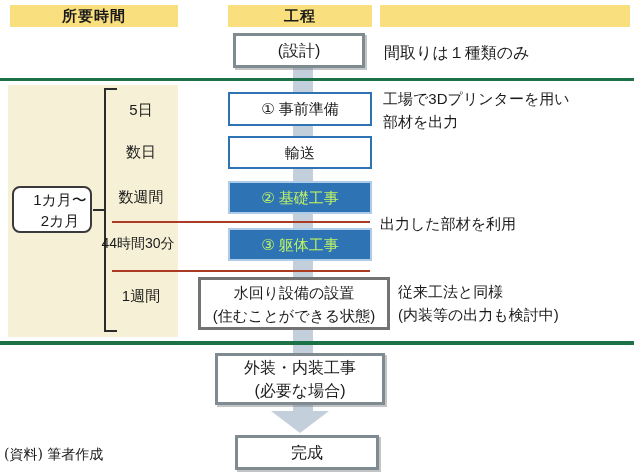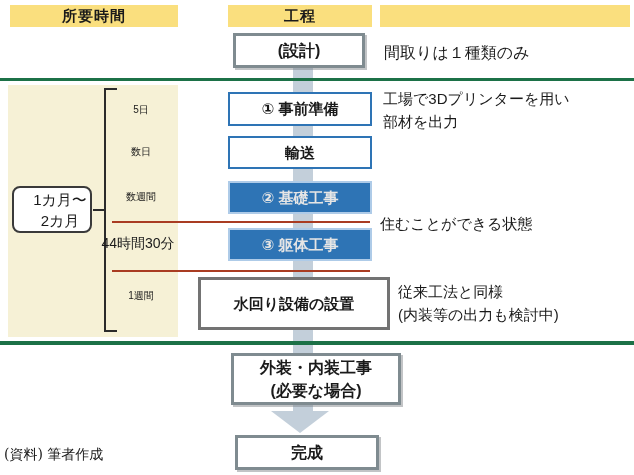--- a/index.html
+++ b/index.html
@@ -10,27 +10,27 @@
   .abs{position:absolute;box-sizing:border-box;}
   .hdr-bar{background:#FADF7E;height:22px;top:5px;display:flex;align-items:center;justify-content:center;
            font-size:15px;font-weight:600;letter-spacing:1px;z-index:2;}
   .panel{background:#F6F1D6;z-index:0;}
   .vline-green{background:#1C7147;z-index:6;}
   .hline-red{background:#A93C22;z-index:6;}
   .connector{background:#C3CFDA;z-index:1;}
   .arrowhead{width:0;height:0;border-left:29px solid transparent;border-right:29px solid transparent;
              border-top:22px solid #C3CFDA;z-index:1;}
   .proc-box{background:#fff;display:flex;flex-direction:column;align-items:center;justify-content:center;
-            font-size:15px;font-weight:700;z-index:4;text-align:left;line-height:22px;}
+            font-size:15px;font-weight:400;z-index:4;text-align:left;line-height:22px;}
   .blue-border{border:2px solid #2E74B5;}
   .blue-border-thick{border:3px solid #737373;}
-  .blue-fill{background:#2E74B5;color:#e5e5e5;border:2px solid #AECBE8;}
+  .blue-fill{background:#2E74B5;color:#bef264;border:2px solid #AECBE8;}
   .gray-border{border:3px solid #7F8B90;box-shadow:2px 2px 0 rgba(120,125,128,.45);}
   .note{font-size:15px;line-height:23px;z-index:7;}
-  .duration{font-size:10px;font-weight:500;text-align:center;line-height:22px;z-index:3;}
+  .duration{font-size:15px;font-weight:500;text-align:center;line-height:22px;z-index:3;}
   .bracket{background:#2b2b2b;z-index:3;}
   .month-box{background:#fff;border:2px solid #3a3a3a;border-radius:8px;z-index:3;
              display:flex;flex-direction:column;align-items:center;justify-content:center;
              font-size:15px;font-weight:500;line-height:21px;text-align:center;}
   .source{font-family:"DejaVu Serif","Liberation Serif",serif;font-size:14px;z-index:7;}
 </style>
 </head>
 <body>
 
 <div id="stage">
@@ -63,36 +63,37 @@
   <div class="abs duration" style="left:96px;top:232px;width:84px;font-size:14px;">44時間30分</div>
   <div class="abs duration" style="left:104px;top:285px;width:74px;">1週間</div>
 
   <div class="abs proc-box gray-border" style="left:233px;top:33px;width:132px;height:35px;font-size:16px;">(設計)</div>
   <div class="abs proc-box blue-border" style="left:228px;top:92px;width:144px;height:34px;">① 事前準備</div>
   <div class="abs proc-box blue-border" style="left:228px;top:136px;width:144px;height:33px;">輸送</div>
   <div class="abs proc-box blue-fill" style="left:228px;top:181px;width:144px;height:33px;">② 基礎工事</div>
   <div class="abs proc-box blue-fill" style="left:228px;top:228px;width:144px;height:33px;">③ 躯体工事</div>
   <div class="abs proc-box blue-border-thick" style="left:198px;top:277px;width:192px;height:53px;line-height:23px;">
     <span>水回り設備の設置</span>
+    <span>(住むことができる状態)</span>
   </div>
-  <div class="abs proc-box gray-border" style="left:231px;top:353px;width:170px;height:52px;line-height:23px;font-size:16px;">
+  <div class="abs proc-box gray-border" style="left:215px;top:353px;width:170px;height:52px;line-height:23px;font-size:16px;">
     <span>外装・内装工事</span>
     <span>(必要な場合)</span>
   </div>
   <div class="abs proc-box gray-border" style="left:235px;top:435px;width:144px;height:35px;font-size:16px;">完成</div>
 
   <div class="abs hline-red" style="left:112px;top:221px;width:258px;height:2px;"></div>
   <div class="abs hline-red" style="left:112px;top:270px;width:258px;height:2px;"></div>
 
   <div class="abs note" style="left:384px;top:41px;font-size:16px;">間取りは１種類のみ</div>
   <div class="abs note" style="left:383px;top:87px;">
     <div>工場で3Dプリンターを用い</div>
     <div>部材を出力</div>
   </div>
-  <div class="abs note" style="left:380px;top:212px;">住むことができる状態</div>
+  <div class="abs note" style="left:380px;top:212px;">出力した部材を利用</div>
   <div class="abs note" style="left:398px;top:280px;">
     <div>従来工法と同様</div>
     <div>(内装等の出力も検討中)</div>
   </div>
 
   <div class="abs source" style="left:4px;top:446px;">(資料) 筆者作成</div>
 
 </div>
 
 </body></html>

